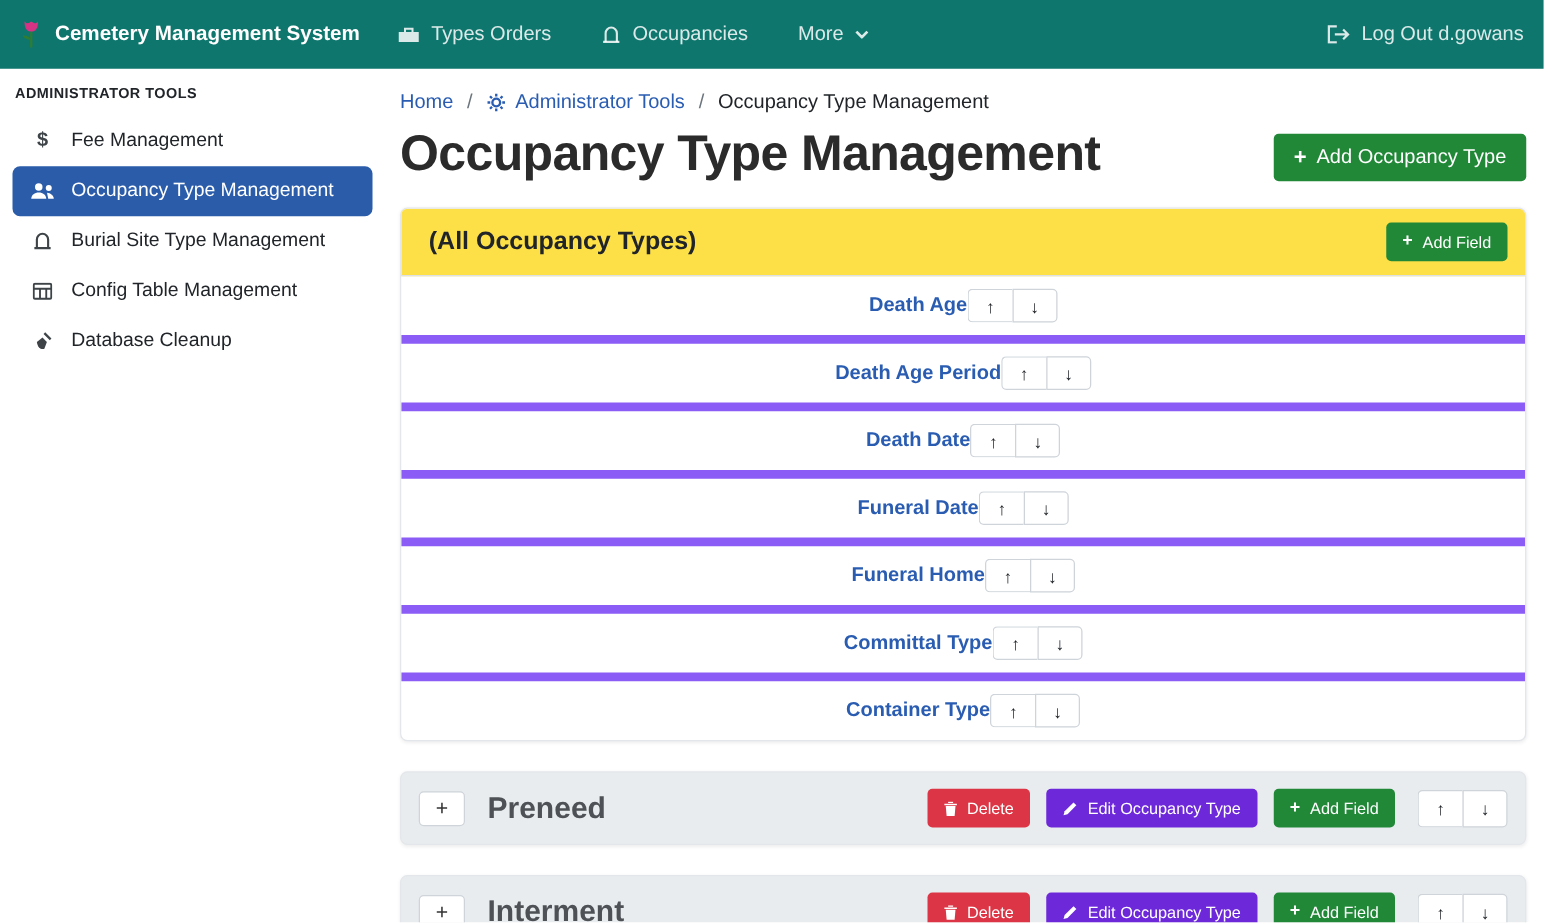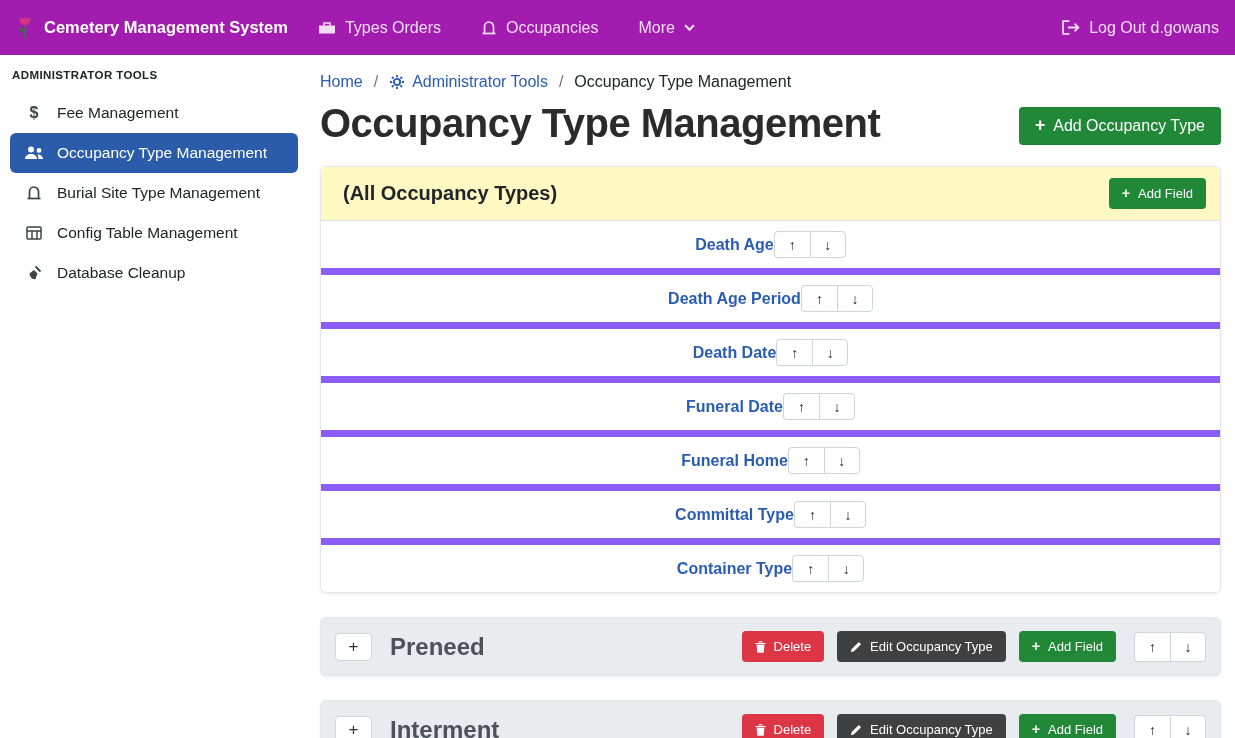--- a/index.html
+++ b/index.html
@@ -4,21 +4,21 @@
 <style>
   * { box-sizing: border-box; }
   html,body { margin:0; padding:0; }
   body {
     width:1235px; height:738px; overflow:hidden;
     font-family:"Liberation Sans","DejaVu Sans",sans-serif;
     background:#ffffff; color:#212529;
   }
 
   
-  .navbar { height:55px; background:#a21caf; display:flex; align-items:center; padding:16px 16px; }
+  .navbar { height:55px; background:#0f766e; display:flex; align-items:center; padding:16px 16px; }
   .brand { display:flex; align-items:center; gap:10px; color:#fff; font-weight:bold; font-size:16.5px; cursor:pointer; }
   .nav-links { display:flex; align-items:center; margin-left:30px; gap:40px; }
   .nav-item { display:flex; align-items:center; gap:9px; color:rgba(255,255,255,.85); font-size:16px; cursor:pointer; }
   .navbar-right { margin-left:auto; display:flex; align-items:center; gap:9px; color:rgba(255,255,255,.85); font-size:16px; cursor:pointer; }
   .nav-icn { display:flex; align-items:center; }
 
   
   .app { display:flex; height:683px; }
   .sidebar { width:308px; flex-shrink:0; padding-top:14px; }
   .sidebar-heading { font-size:11.5px; font-weight:600; letter-spacing:.4px; color:#212529; padding:0 0 12px 12px; }
@@ -35,28 +35,28 @@
   .crumb-sep { color:#6c757d; }
   .crumb-current { color:#212529; }
 
   
   .page-header { display:flex; justify-content:space-between; align-items:flex-start; margin:2px 0 20px; }
   .page-title { font-size:40px; font-weight:600; margin:8px 0 0; color:#2b2b2b; letter-spacing:-0.5px; }
 
   .btn { border:none; border-radius:4px; color:#fff; display:inline-flex; align-items:center; gap:8px; cursor:pointer; font-family:inherit; white-space:nowrap; }
   .btn-green { background:#218838; }
   .btn-red { background:#dc3545; }
-  .btn-teal { background:#404040; }
+  .btn-teal { background:#6d28d9; }
   .btn-lg { font-size:16px; padding:10px 16px; }
   .btn-sm { font-size:13px; padding:8px 13px; }
   .plus { font-weight:bold; font-size:1.1em; line-height:1; }
 
   
   .card { border:1px solid #e3e6ea; border-radius:6px; box-shadow:0 1px 3px rgba(0,0,0,.07); margin-bottom:24px; background:#fff; overflow:hidden; }
-  .card-header { background:#fef9c3; display:flex; align-items:center; justify-content:space-between; padding:11px 14px; border-bottom:1px solid #dde0e4; }
+  .card-header { background:#fde047; display:flex; align-items:center; justify-content:space-between; padding:11px 14px; border-bottom:1px solid #dde0e4; }
   .card-title { font-size:20px; font-weight:600; padding-left:8px; color:#212529; }
   .field-row { display:flex; align-items:center; justify-content:center; padding:10px 14px; }
   .field-row + .field-row { border-top:7px solid #8b5cf6; }
   .field-link { color:#2a5db2; font-weight:bold; font-size:16px; cursor:pointer; }
 
   .arrow-group { display:inline-flex; }
   .arrow-btn { width:36px; height:27px; background:#fff; border:1px solid #ced4da; color:#212529; font-size:14px; display:flex; align-items:center; justify-content:center; cursor:pointer; font-family:inherit; }
   .arrow-btn.first { border-radius:4px 0 0 4px; border-right:none; }
   .arrow-btn.last { border-radius:0 4px 4px 0; }
   .arrow-btn.tall { height:30px; }

